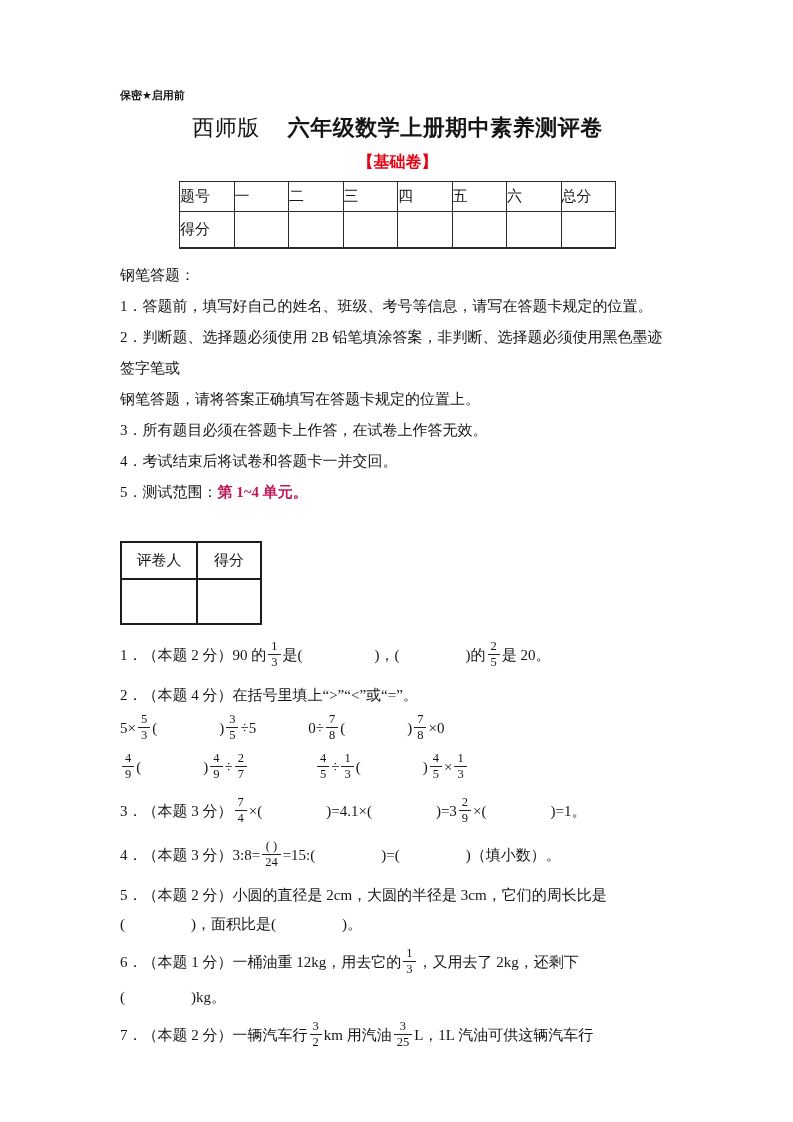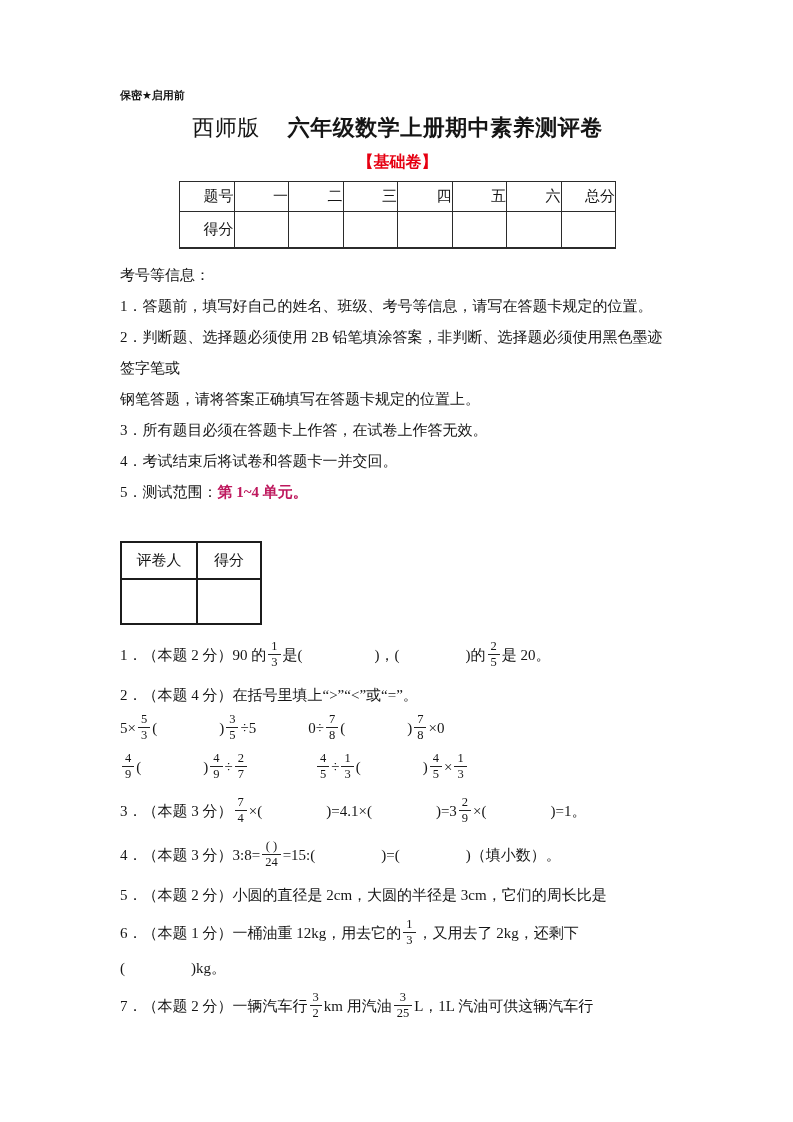--- a/index.html
+++ b/index.html
@@ -32,21 +32,21 @@
     font-weight:800;font-size:16px;
   }
   .exam-info{ text-align:center;margin-top:10px;font-size:15px;}
   .stars-filled{letter-spacing:1px;font-size:17px;vertical-align:-1px;}
   .star-empty{font-size:17px;vertical-align:-1px;}
   table.score-table{
     border-collapse:collapse;margin:8px auto 0 auto;
     width:437px;table-layout:fixed;
   }
   table.score-table td{
-    border:1px solid #2b2b2b;text-align:right;
+    border:1px solid #2b2b2b;text-align:left;
     font-size:15px;padding:0;
   }
   table.score-table tr:first-child td{height:29px;}
   table.score-table tr:last-child td{height:35px;border-bottom-width:2px;}
   .notes{margin-top:11px;}
   .note-line{line-height:31px;}
   .grader-row{display:flex;align-items:center;margin-top:33px;}
   table.grader-table{border-collapse:collapse;flex:0 0 auto;}
   table.grader-table td{
     border:2px solid #1c1c1c;text-align:center;font-size:15px;padding:4px;
@@ -107,21 +107,21 @@
       <td></td>
       <td></td>
       <td></td>
       <td></td>
       <td></td>
     </tr>
   </tbody>
     </table>
 
   <div class="notes">
-    <div class="note-line">考号等信息：</div>
+    <div class="note-line">钢笔答题：</div>
     <div>
         <div class="note-line"><span class="t">1．答题前，填写好自己的姓名、班级、考号等信息，请写在答题卡规定的位置。</span></div>
         <div class="note-line"><span class="t">2．判断题、选择题必须使用 2B 铅笔填涂答案，非判断、选择题必须使用黑色墨迹签字笔或</span><br><span class="t">钢笔答题，请将答案正确填写在答题卡规定的位置上。</span></div>
         <div class="note-line"><span class="t">3．所有题目必须在答题卡上作答，在试卷上作答无效。</span></div>
         <div class="note-line"><span class="t">4．考试结束后将试卷和答题卡一并交回。</span></div>
         <div class="note-line"><span class="t">5．测试范围：</span><span class="t red-bold red-text" style="color: #be185d;">第 1~4 单元。</span></div>
       </div>
   </div>
 
   <div class="grader-row">
@@ -197,20 +197,21 @@
           </span><span class="t">×(</span><span class="gap" style="width: 64px;"></span><span class="t">)=1。</span></div>
       </div>
       <div class="question">
         <div class="qline has-frac"><span class="t">4．（本题 3 分）3:8=</span><span class="frac">
             <span class="num">( )</span>
             <span class="den">24</span>
           </span><span class="t">=15:(</span><span class="gap" style="width: 66px;"></span><span class="t">)=(</span><span class="gap" style="width: 66px;"></span><span class="t">)（填小数）。</span></div>
       </div>
       <div class="question">
         <div class="qline"><span class="t">5．（本题 2 分）小圆的直径是 2cm，大圆的半径是 3cm，它们的周长比是</span></div>
+        <div class="qline"><span class="t">(</span><span class="gap" style="width: 66px;"></span><span class="t">)，面积比是(</span><span class="gap" style="width: 66px;"></span><span class="t">)。</span></div>
       </div>
       <div class="question">
         <div class="qline has-frac"><span class="t">6．（本题 1 分）一桶油重 12kg，用去它的</span><span class="frac">
             <span class="num">1</span>
             <span class="den">3</span>
           </span><span class="t">，又用去了 2kg，还剩下</span></div>
         <div class="qline"><span class="t">(</span><span class="gap" style="width: 66px;"></span><span class="t">)kg。</span></div>
       </div>
       <div class="question">
         <div class="qline has-frac"><span class="t">7．（本题 2 分）一辆汽车行</span><span class="frac">

